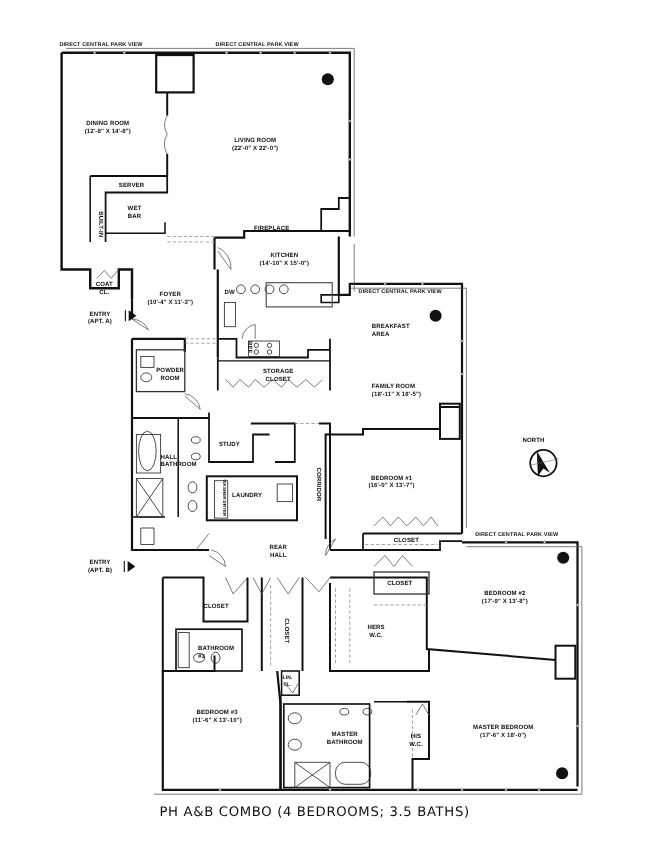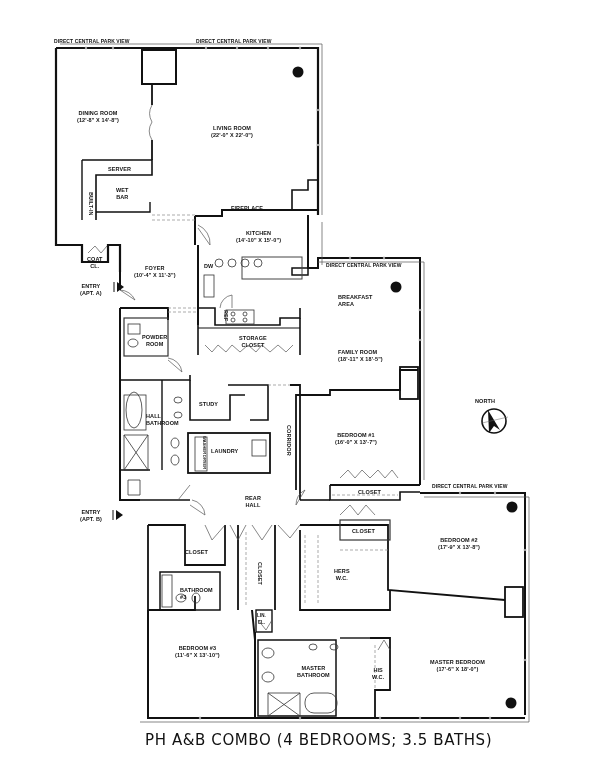--- a/index.html
+++ b/index.html
@@ -1,21 +1,21 @@
 <!DOCTYPE html>
 <html><head>
 <meta charset="utf-8">
 <style>
   html, body { margin:0; padding:0; background:#ffffff; }
   body { width:600px; height:776px; position:relative; overflow:hidden; font-family:"Liberation Sans", sans-serif; }
   #plan { position:absolute; left:0; top:0; width:600px; height:776px; }
   .lbl { position:absolute; font-family:"Liberation Sans", sans-serif; font-weight:bold; font-size:5.5px; color:#111; line-height:6.5px; text-align:center; white-space:pre; letter-spacing:0.1px; }
   .lbl.left { text-align:left; }
   .lbl.vert { transform:rotate(90deg); transform-origin:left top; }
-  .title { position:absolute; left:145px; top:731px; font-family:"DejaVu Sans", sans-serif; font-size:15px; color:#111; letter-spacing:0.6px; }
+  .title { position:absolute; left:145px; top:731px; font-family:"DejaVu Sans", sans-serif; font-size:12px; color:#111; letter-spacing:0.6px; }
   .view { font-size:5px; }
 </style>
 </head>
 <body>
 
 <svg id="plan" viewBox="0 0 600 776" xmlns="http://www.w3.org/2000/svg">
   <g fill="none" stroke="#111" stroke-width="2.2" stroke-linejoin="miter">
 
     <path d="M56 48 L56 245 L82 245 L82 262 L108 262 L108 245 L120 245 L120 272"></path>
     <path d="M56 48 L318 48 L318 215"></path>

